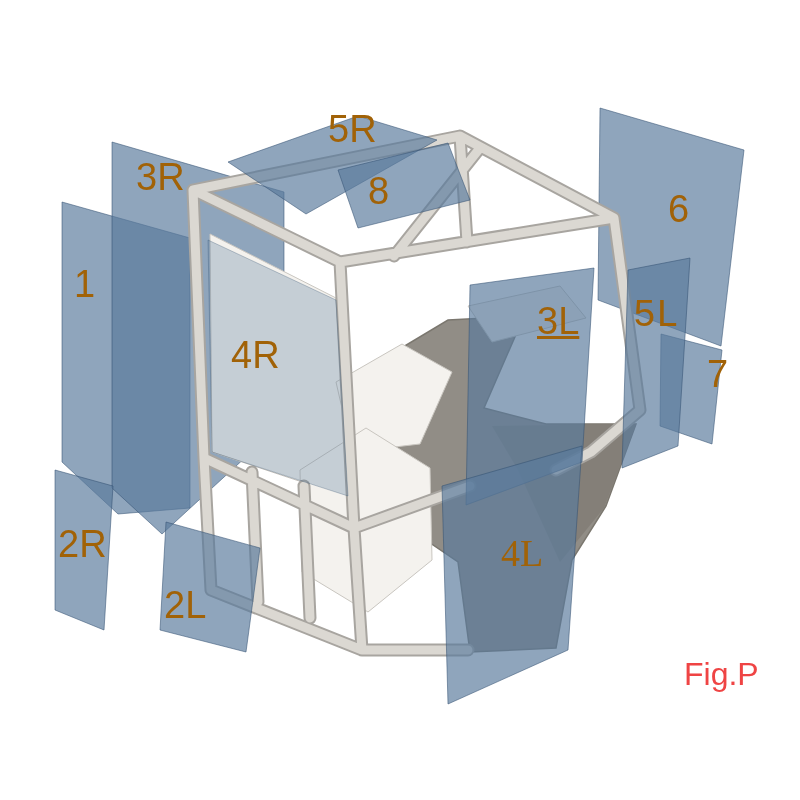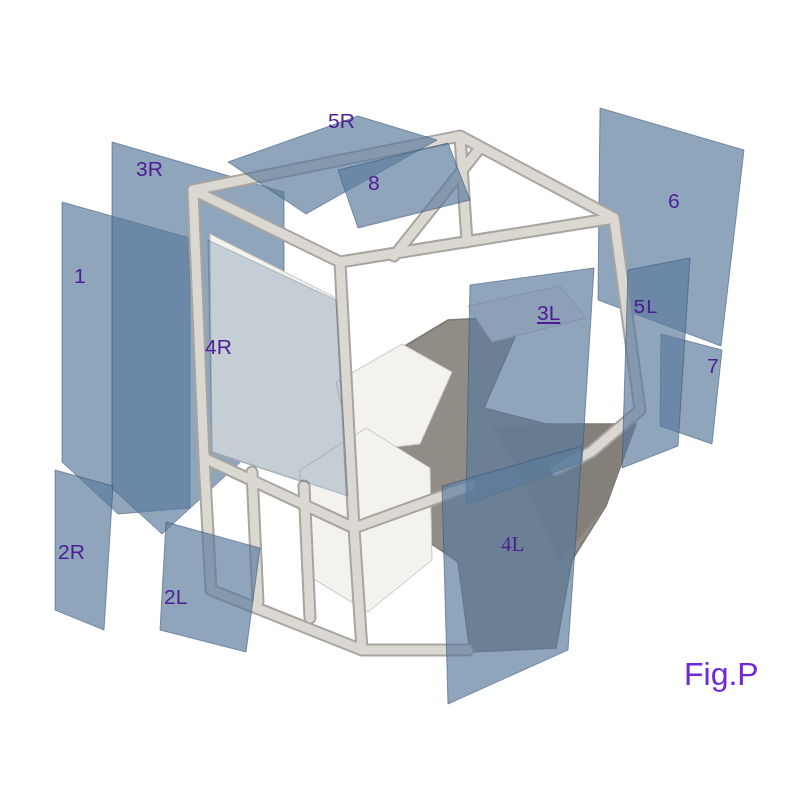--- a/index.html
+++ b/index.html
@@ -54,40 +54,40 @@
     stroke: none;
   }
   .interior-white {
     fill: #f4f2ee;
     stroke: #c9c6c0;
     stroke-width: 1;
   }
   
   .part-label {
     position: absolute;
-    color: #4c1d95;
-    font-size: 21px;
+    color: #a16207;
+    font-size: 38px;
     line-height: 1;
     white-space: nowrap;
     user-select: none;
   }
   .figure-caption {
     position: absolute;
     left: 684px;
     top: 658px;
-    color: #6d28d9;
+    color: #ef4444;
     font-size: 32px;
     line-height: 1;
   }
   .lbl-1  { left: 74px;  top: 265px; }
-  .lbl-2R { left: 58px;  top: 525px; margin-top: 16px; }
+  .lbl-2R { left: 58px;  top: 525px; }
   .lbl-2L { left: 164px; top: 586px; }
   .lbl-3R { left: 136px; top: 158px; }
   .lbl-3L { left: 537px; top: 302px; text-decoration: underline; }
-  .lbl-4R { left: 205px; top: 336px; }
+  .lbl-4R { left: 205px; top: 336px; padding-left: 26px; }
   .lbl-4L { left: 501px; top: 534px; font-family: Liberation Serif, serif; }
   .lbl-5R { left: 328px; top: 110px; }
   .lbl-5L { left: 633px; top: 297px; font-family: Liberation Mono, monospace; }
   .lbl-6  { left: 668px; top: 190px; }
   .lbl-7  { left: 707px; top: 355px; }
   .lbl-8  { left: 368px; top: 172px; }
 </style>
 </head>
 <body>
 

